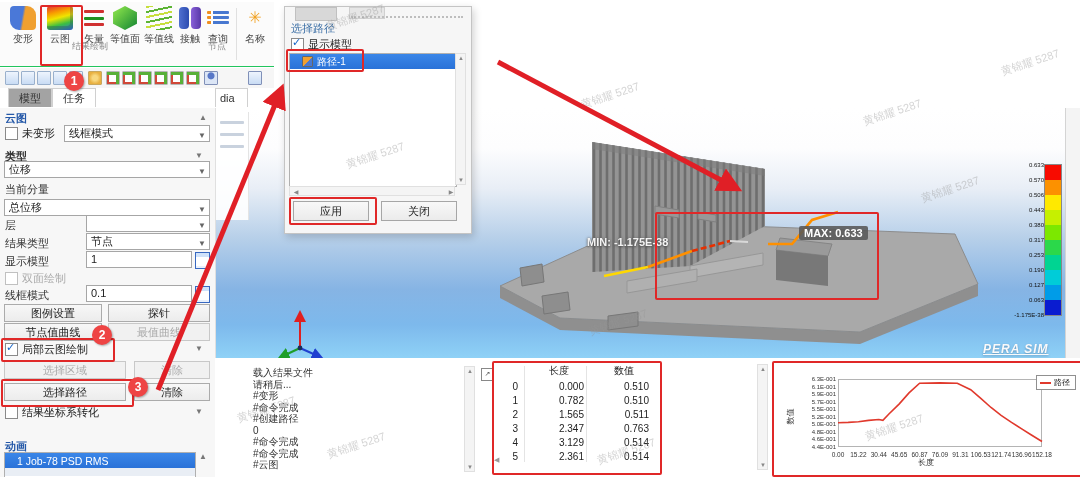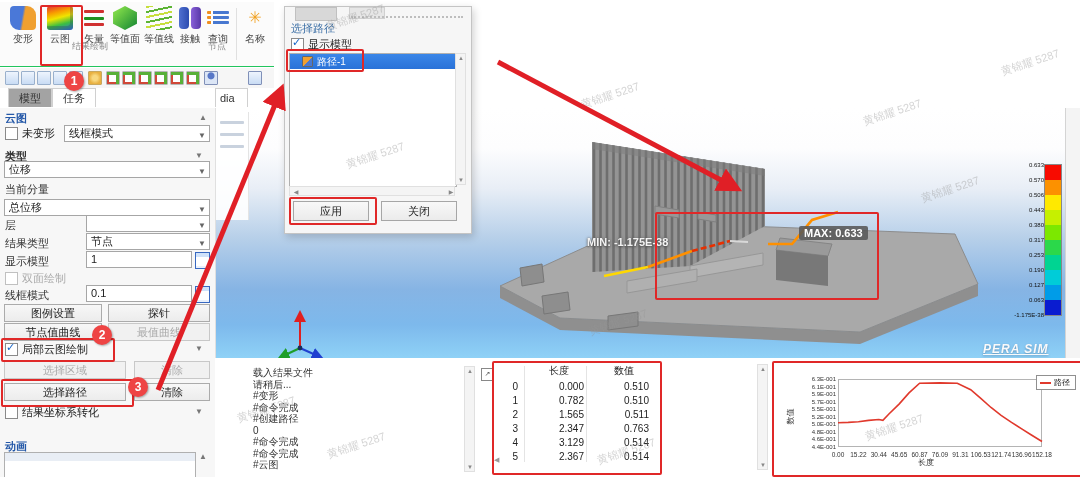--- a/index.html
+++ b/index.html
@@ -349,20 +349,21 @@
   <div class="cbrow" style="top:297px">
     <span class="cb"></span>
     <span>结果坐标系转化</span>
   </div>
   <div class="collapse" style="right:12px;top:299px">▼</div>
 
 
   <div class="sechdr" style="top:331px">动画</div>
   <div class="collapse" style="right:8px;top:344px">▲</div>
   <div class="listbox" style="left:4px;top:344px;width:190px;height:25px">
+    <div class="ditem selitem" style="height:15px;font-size:10.5px">1   Job-78 PSD RMS</div>
     <div style="height:8px;background:#e9eef5"></div>
   </div>
 </div>
 
 <div class="dock">
   <div class="abs" style="left:33px;top:0;width:244px;height:5px;background:#2e7ce0"></div>
   <div class="logpanel">
     <div id="loglines" style="position:absolute;left:5px;top:9px">
         <div class="logline">载入结果文件</div>
         <div class="logline">请稍后...</div>
@@ -409,21 +410,21 @@
           <span class="tcell" style="left: 40px; width: 50px;">2.347</span>
           <span class="tcell" style="left: 105px; width: 50px;">0.763</span>
         </div>
         <div class="trow" style="top: 74px;">
           <span class="tcell" style="left: 2px; width: 22px;">4</span>
           <span class="tcell" style="left: 40px; width: 50px;">3.129</span>
           <span class="tcell" style="left: 105px; width: 50px;">0.514</span>
         </div>
         <div class="trow" style="top: 88px;">
           <span class="tcell" style="left: 2px; width: 22px;">5</span>
-          <span class="tcell" style="left: 40px; width: 50px;">2.367</span>
+          <span class="tcell" style="left: 40px; width: 50px;">2.361</span>
           <span class="tcell" style="left: 105px; width: 50px;">0.514</span>
         </div>
       </div>
   </div>
   <div class="abs" style="left:279px;top:98px;font-size:7px;color:#999">◀</div>
 
   <div class="scrolltrack" style="left:542px;top:6px;width:11px;height:106px">
     <span class="sarrow" style="top:1px;left:0">▲</span>
     <span class="sarrow" style="bottom:1px;left:0">▼</span>
   </div>

